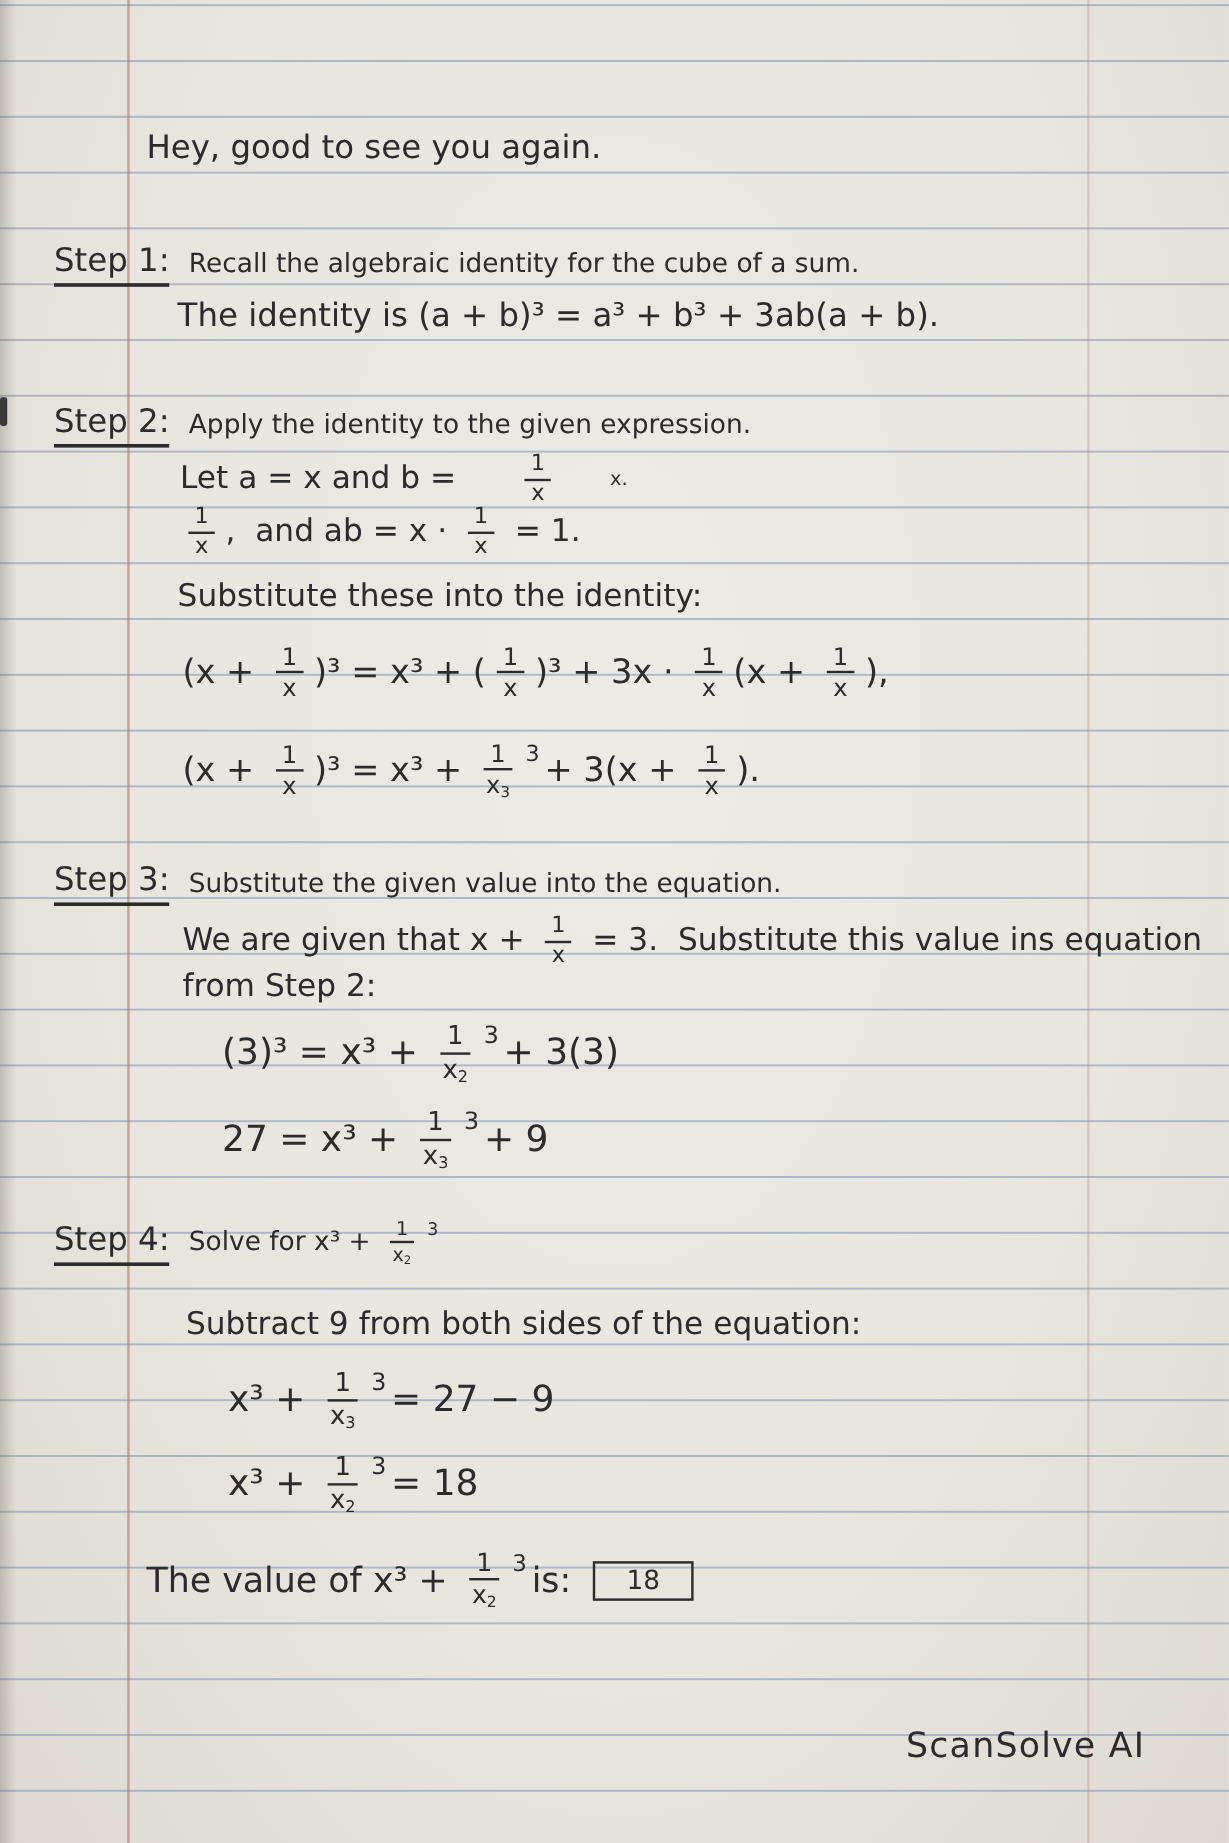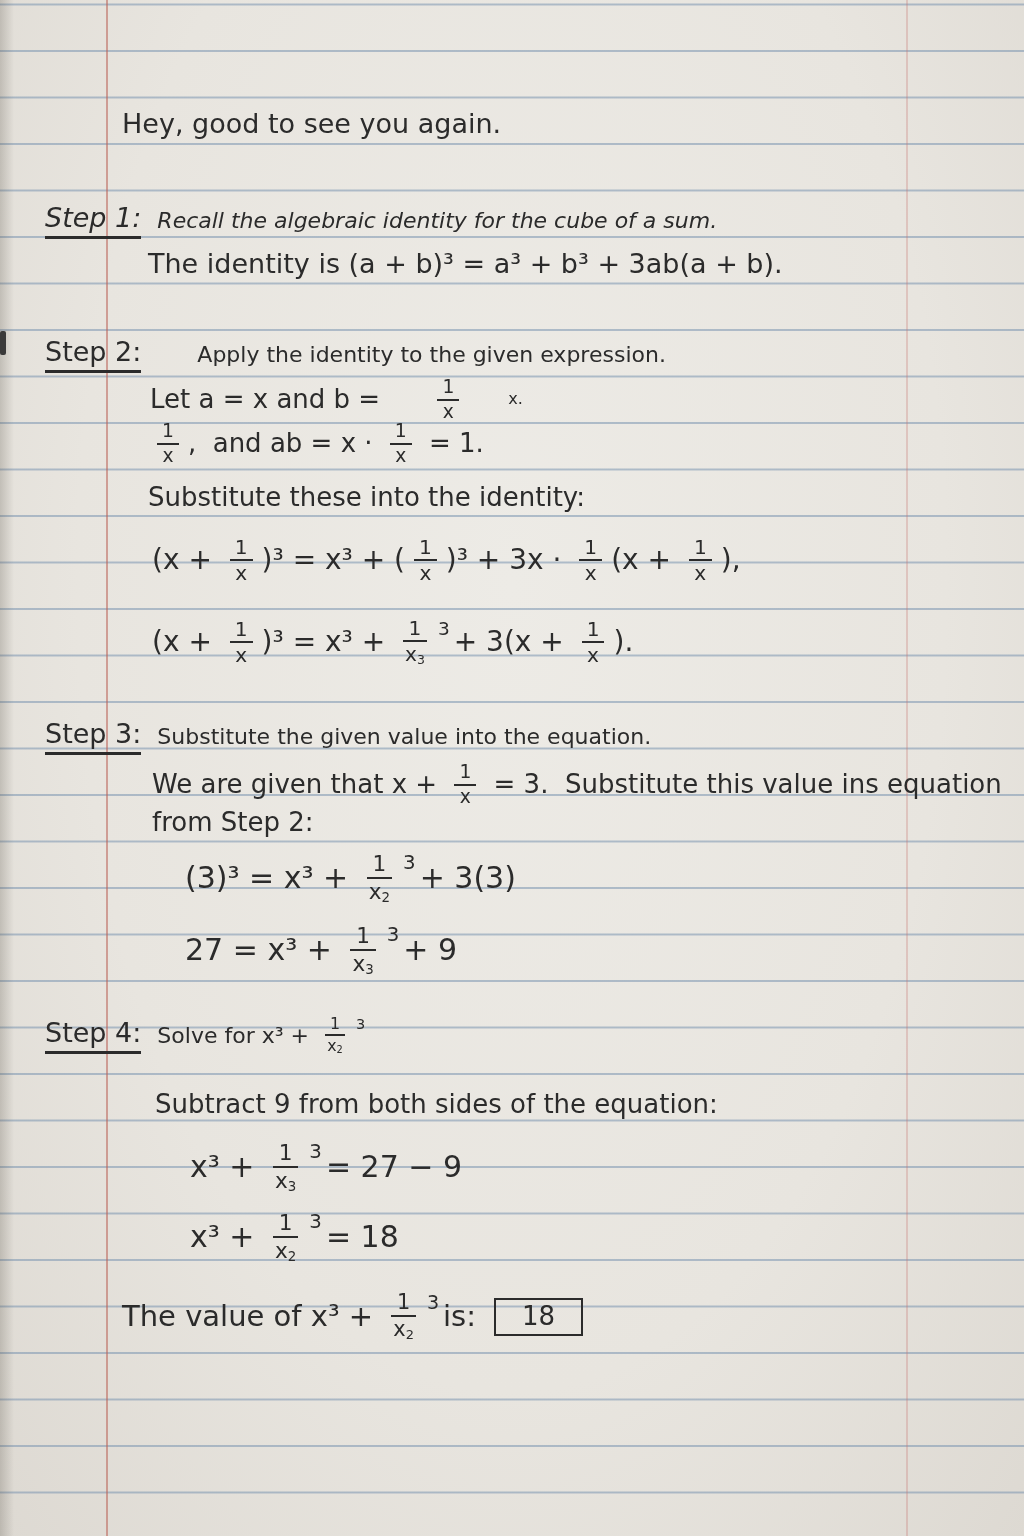--- a/index.html
+++ b/index.html
@@ -40,47 +40,47 @@
     display:inline-flex;flex-direction:column;align-items:center;
     vertical-align:middle;margin:0 9px;line-height:1;
   }
   .frac .num{font-size:0.72em;padding:0 5px 2px 5px;}
   .frac .bar{align-self:stretch;border-top:2.5px solid #2b2b2b;height:0;}
   .frac .den{font-size:0.72em;padding:2px 2px 0 2px;}
   .dsub{font-size:0.62em;vertical-align:-0.25em;}
   .osup{font-size:0.66em;position:relative;top:-0.75em;margin:0 4px 0 2px;}
   .answer-box{
     display:inline-block;border:2.5px solid #2b2b2b;
-    padding:2px 26px;margin-left:18px;font-size:26px;
+    padding:2px 26px;margin-left:18px;font-size:22px;
   }
   .brand{font-size:29px;letter-spacing:1px;}
 </style>
 </head>
 <body>
 
 <div class="page">
 
   <div class="edge-shade"></div>
   <div class="margin-line margin-left"></div>
   <div class="margin-line margin-right"></div>
   <div class="pen-mark"></div>
 
   <div class="line hw" style="left:122px;top:108px;font-size:27px;">
     <span>Hey, good to see you again.</span>
   </div>
 
-  <div class="line heading" style="left:45px;top:202px;font-style:italic;">
+  <div class="line heading" style="left:45px;top:202px;">
     <span class="label">Step 1:</span>
     <span class="title">Recall the algebraic identity for the cube of a sum.</span>
   </div>
   <div class="line eq" style="left:148px;top:248px;font-size:27px;justify-content:center;">
     <span>The identity is (a + b)³ = a³ + b³ + 3ab(a + b).</span>
   </div>
 
-  <div class="line heading" style="left:45px;top:336px;gap:40px;">
+  <div class="line heading" style="left:45px;top:336px;">
     <span class="label">Step 2:</span>
     <span class="title">Apply the identity to the given expression.</span>
   </div>
 
   <div class="line eq" style="left:150px;top:378px;font-size:26px;gap:40px;">
     <span>Let a = x and b = </span>
     <span class="frac">
       <span class="num">1</span>
       <span class="bar"></span>
       <span class="den">x</span>
@@ -243,14 +243,17 @@
     <span class="frac">
       <span class="num">1</span>
       <span class="bar"></span>
       <span class="den"><span>x</span><span class="dsub">2</span></span>
     </span>
     <span class="osup">3</span>
     <span>is:</span>
     <span class="answer-box">18</span>
   </div>
 
+  <div class="line brand" style="left:755px;top:1438px;">
+    <span>ScanSolve AI</span>
+  </div>
 
 </div>
 
 </body></html>

